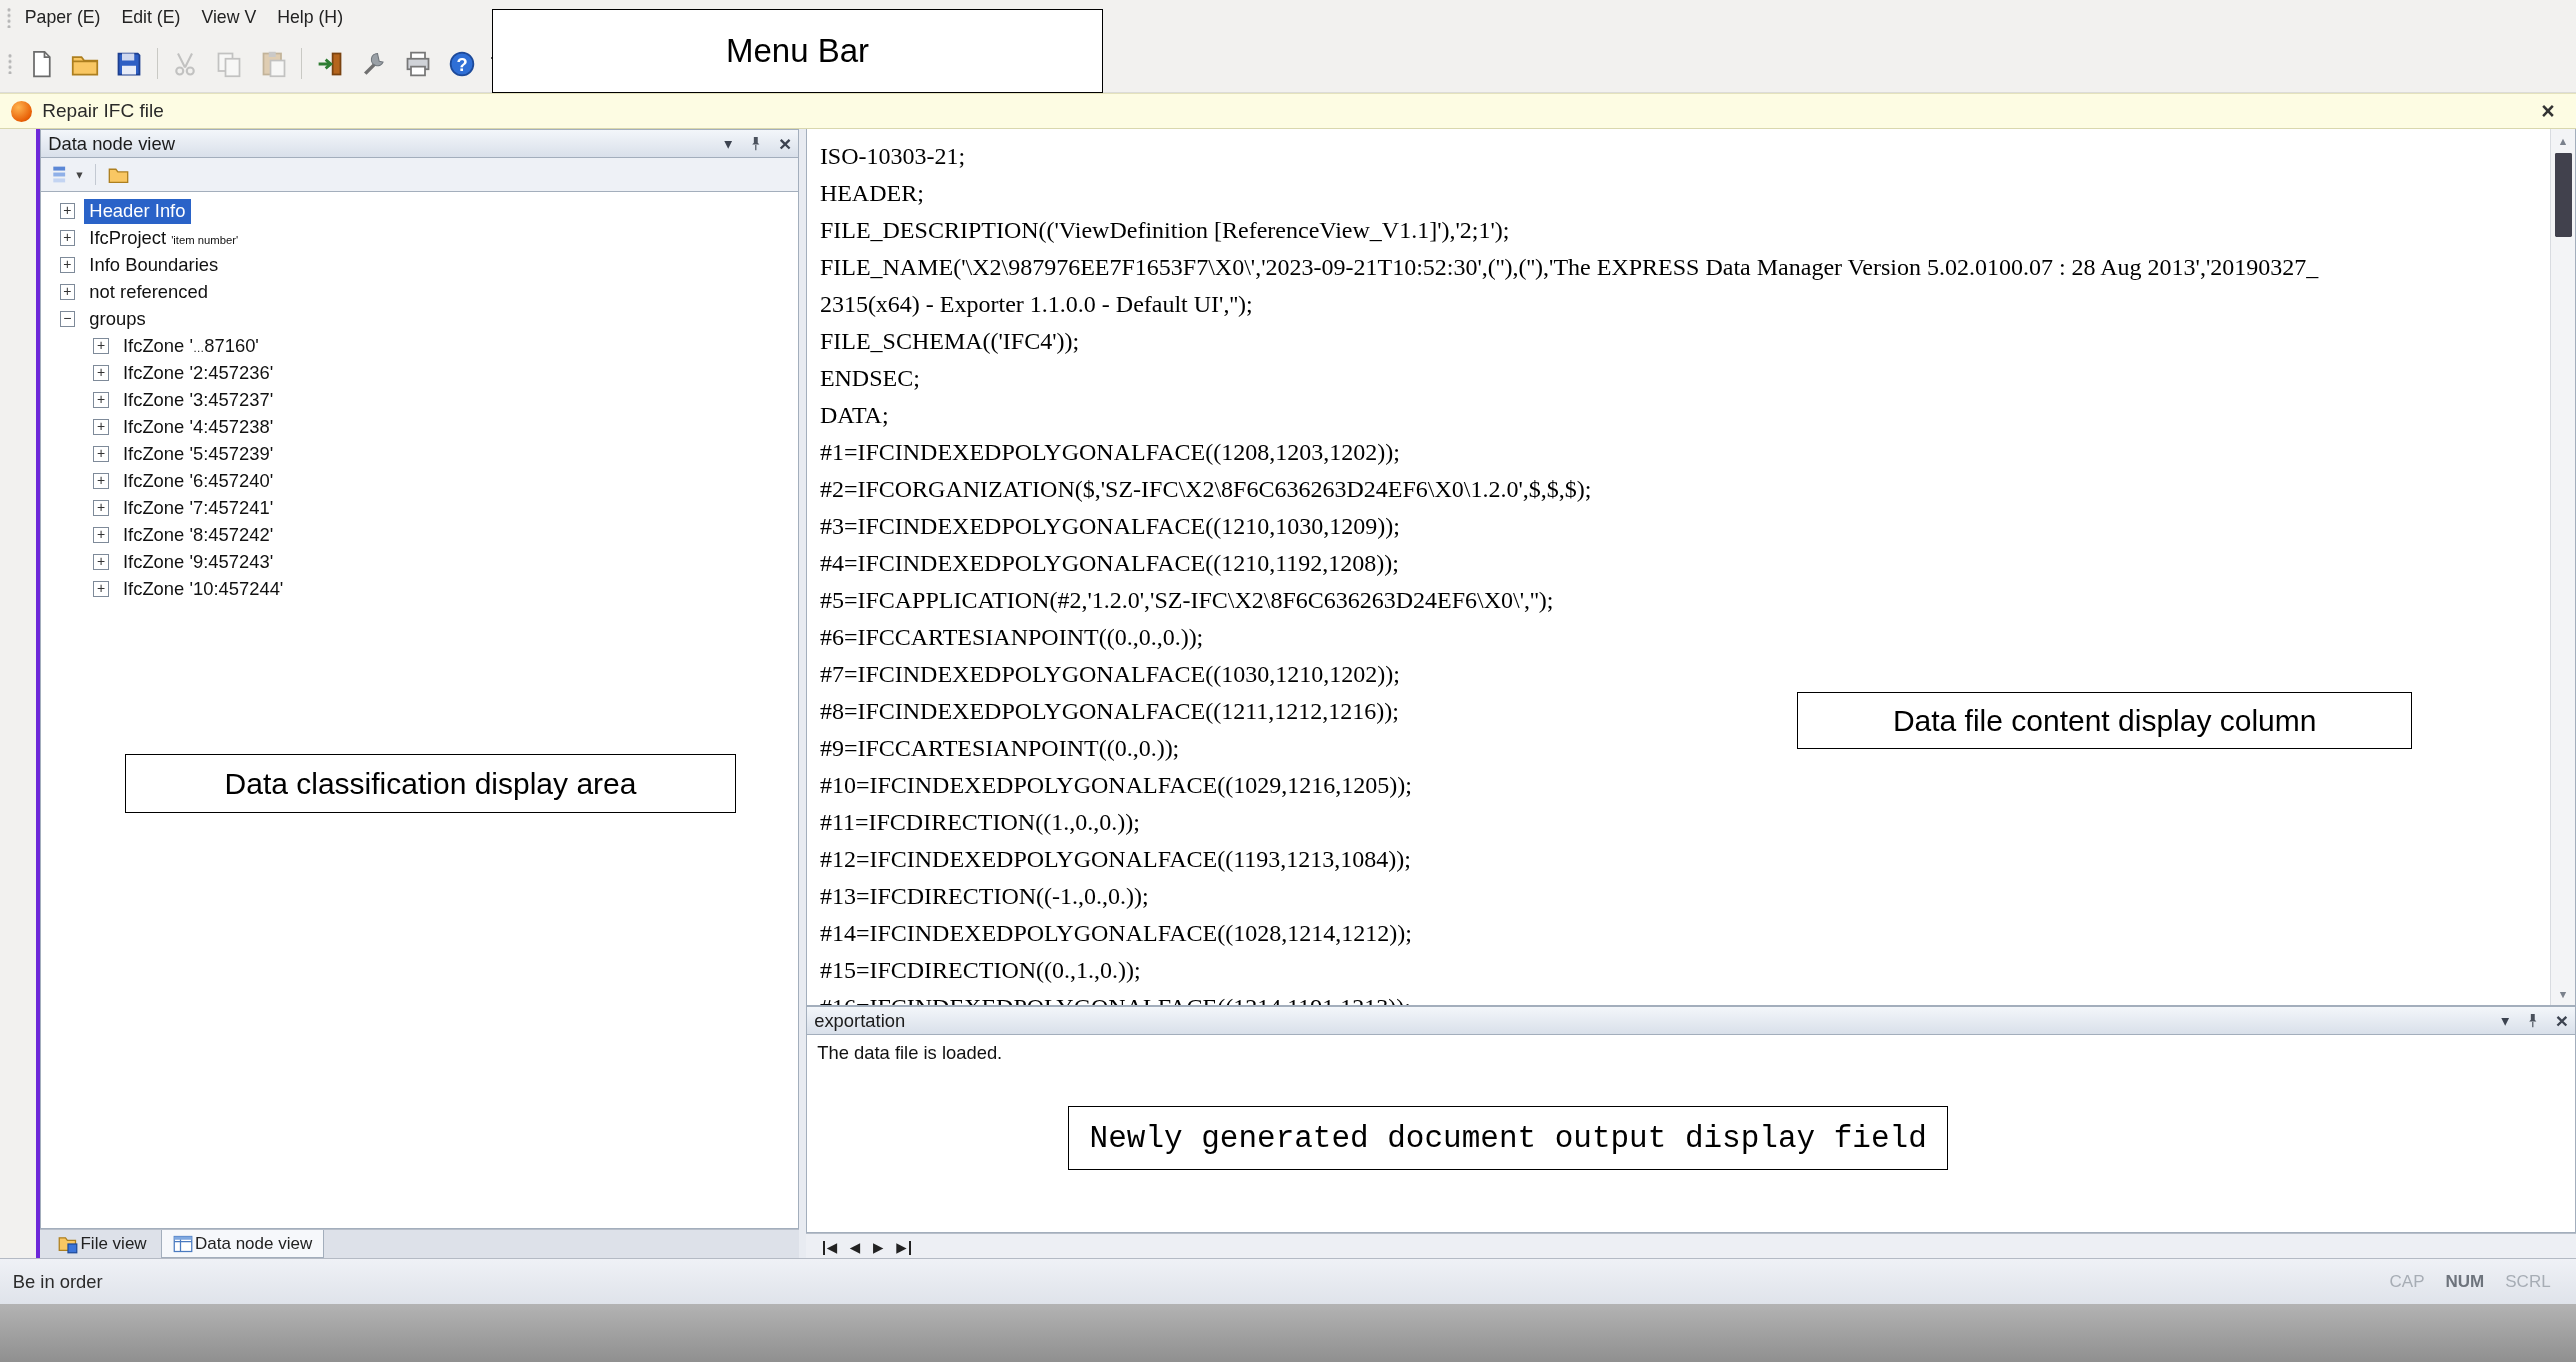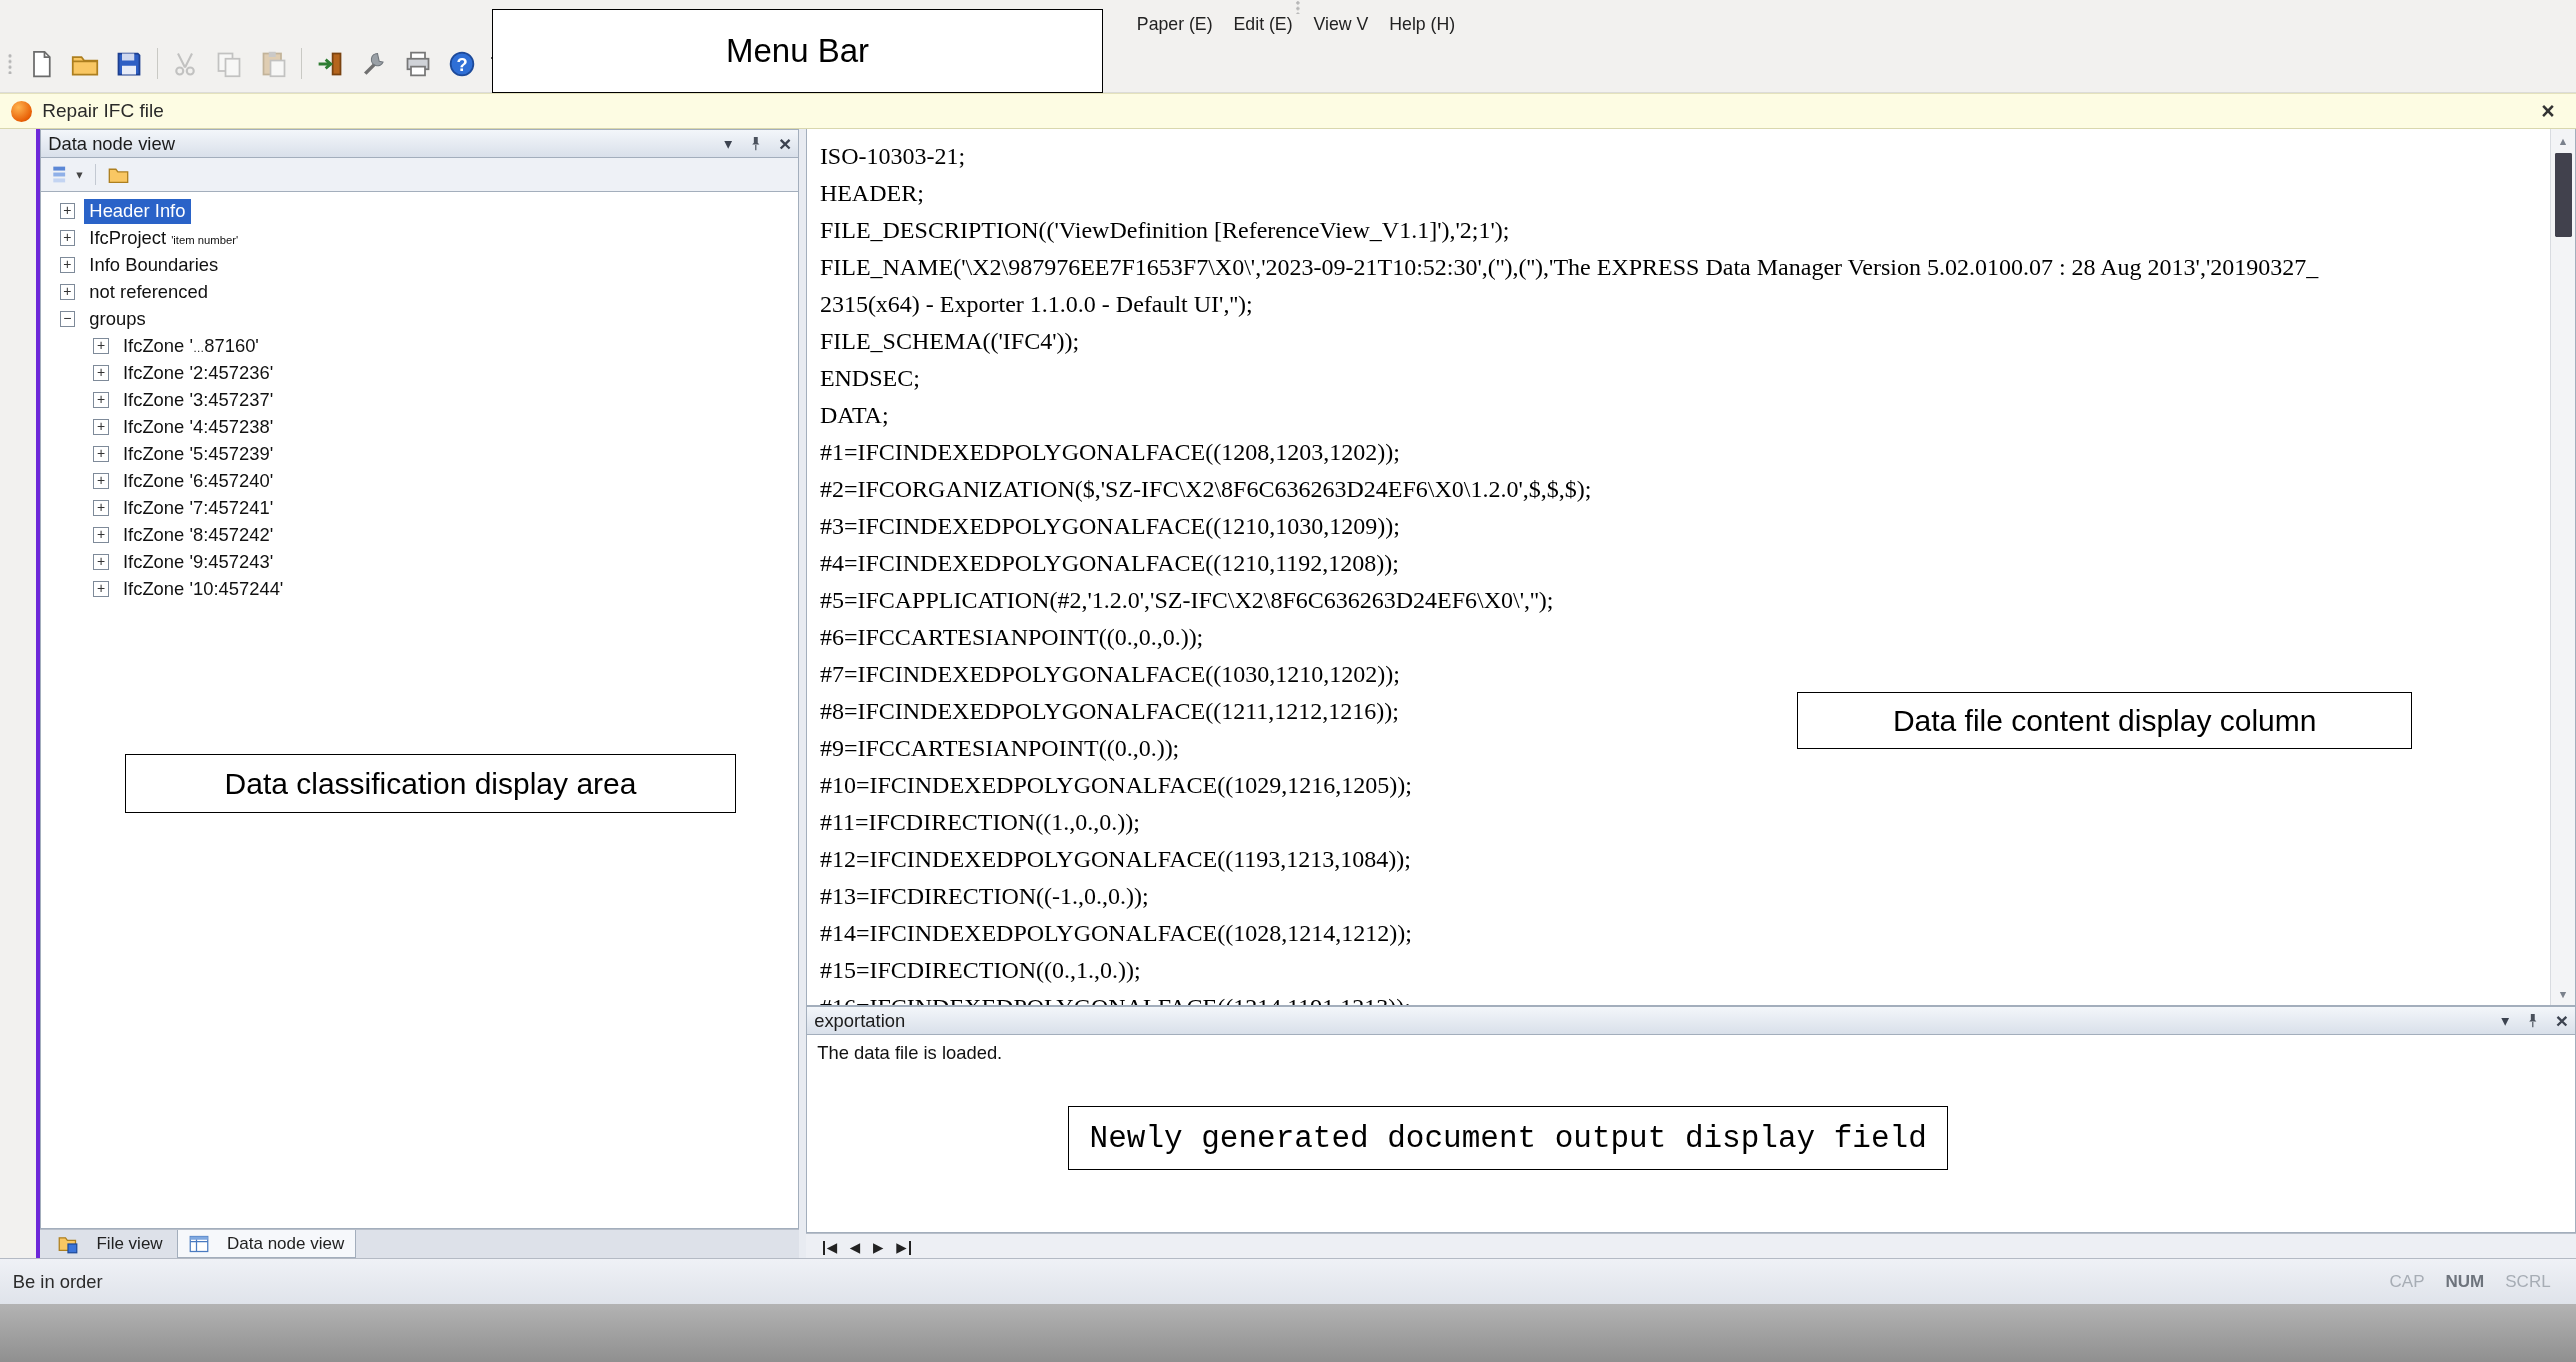--- a/index.html
+++ b/index.html
@@ -3,21 +3,21 @@
 <meta charset="utf-8">
 <style>
   html,body { margin:0; padding:0; background:#fff; }
   body { width:2576px; height:1363px; overflow:hidden;
          font-family:"Liberation Sans", sans-serif; color:#1c1c1c; }
   .app { width:2576px; height:1363px; display:flex; flex-direction:column; background:#f2f1ef; }
 
   button { border:none; background:transparent; padding:0; font:inherit; cursor:default; }
 
   
-  .menubar { height:35px; display:flex; align-items:center; background:#f2f1ef; padding-left:23px;flex-direction:column; }
+  .menubar { height:35px; display:flex; align-items:center; background:#f2f1ef; padding-left:5px; }
   .grip { width:5.7px; height:21px; margin:0 5.7px 0 1.4px;
           background-image:radial-gradient(circle,#b5b5b5 1.4px,transparent 1.8px);
           background-size:5.7px 5.7px; }
   .menu-item { font-size:17.7px; color:#222; padding:2.8px 14px 2.8px 7px; }
 
   
   .toolbar { height:57px; display:flex; align-items:center; background:#f2f1ef;
              border-bottom:0.7px solid #dcdcd8; padding-left:5.7px; }
   .tb { width:40px; height:40px; display:flex; align-items:center; justify-content:center; margin:0 2.1px; }
   .tb svg { width:28px; height:28px; }
@@ -100,21 +100,21 @@
   .gen-tab { position:relative; height:24px; margin-left:11.3px; align-self:flex-start; }
   .gen-outer { height:24px; clip-path:polygon(0 0,100% 0,calc(100% - 9.2px) 100%,9.2px 100%);
                background:#8a93a3; padding:0; }
   .gen-inner { height:22px; margin:0 1.4px; clip-path:polygon(1.4px 0,calc(100% - 1.4px) 0,calc(100% - 9.2px) 100%,9.2px 100%);
                background:#fff; display:flex; align-items:center; justify-content:center; padding:0 24px; }
   .gen-inner span { font-size:15px; font-style:italic; color:#333; }
 
   
   .bottom-tabs { height:28px; flex:none; display:flex; align-items:stretch; background:#dde1e9;
                  border-top:0.7px solid #b7bec9; padding-left:7px; gap:2.8px; }
-  .view-tab { display:flex; align-items:center; gap:18px; padding:0 11.3px; font-size:17px; color:#222; }
+  .view-tab { display:flex; align-items:center; gap:2px; padding:0 11.3px; font-size:17px; color:#222; }
   .view-tab svg { width:20px; height:20px; }
   .view-tab.active { background:#f6f8fb; border:0.7px solid #a3aebc; border-top:none; }
 
   
   .statusbar { height:45px; flex:none; display:flex; align-items:center;
                background:linear-gradient(#eff1f6,#dfe3ea); border-top:0.7px solid #b4bac4;
                padding:0 12.7px; }
   .status-left { font-size:18.4px; color:#2b2b2b; }
   .status-keys { margin-left:auto; display:flex; gap:21px; margin-right:12.7px;text-align:center; }
   .status-key { font-size:17px; color:#a7adb5; }

